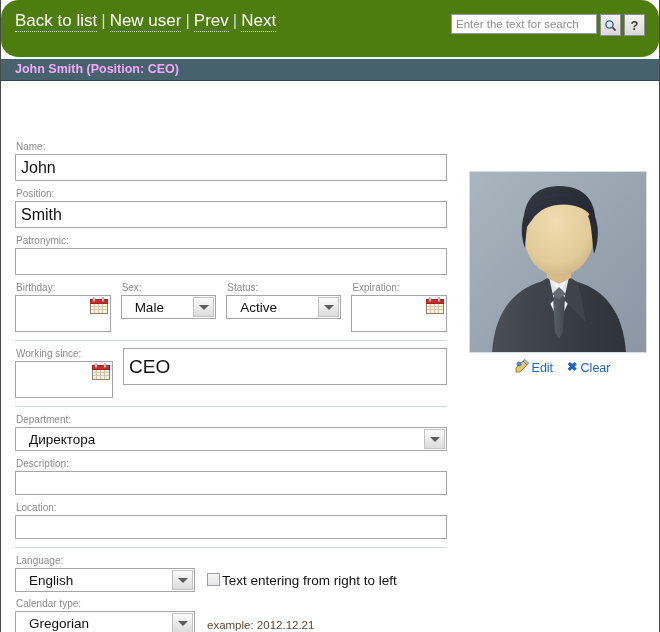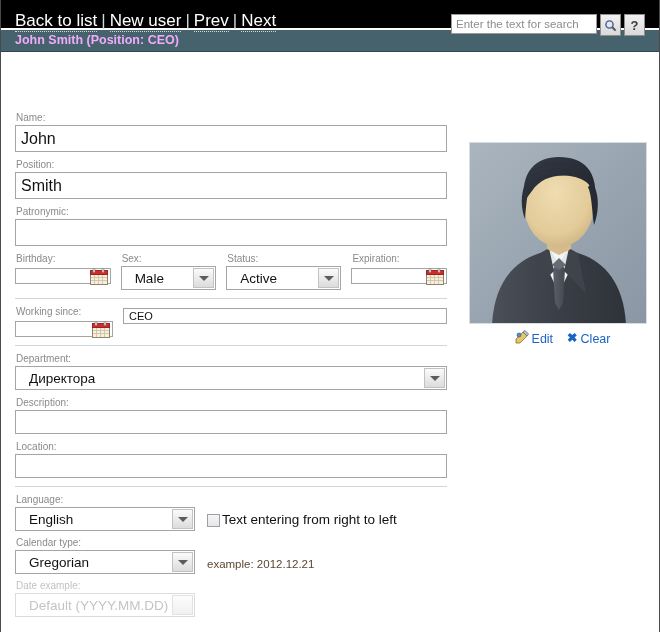--- a/index.html
+++ b/index.html
@@ -12,22 +12,23 @@
   }
   .page {
     position:relative; width:660px; height:632px;
     border-left:1px solid #4a4a4a;
     border-right:1px solid #4a4a4a;
     background:#fff;
   }
 
   
   .topbar {
-    position:relative; height:30px; background:#000000;
+    position:relative; height:59px; background:#4d7c0f;
     border-bottom:2px solid #ffffff;
+    border-radius:18px;
   }
   .nav {
     position:absolute; left:14px; top:11px;
     font-size:17px; color:#ffffff; white-space:nowrap;
   }
   .nav a {
     color:#ffffff; text-decoration:none;
     border-bottom:1px dotted #cfdadd;
     padding-bottom:1px;
   }
@@ -63,21 +64,21 @@
 
   .lbl { font-size:10px; color:#8a8a8a; margin:0 0 2px 1px; display:block; }
   .lbl.dis { color:#c2c2c2; }
 
   .txt {
     width:100%; height:27px;
     border:1px solid #a5a5a5; background:#fff;
     font-size:16px; font-family:"Liberation Sans", sans-serif;
     color:#111; padding:0 5px; outline:none;
   }
-  .txt.small { height:16px; font-size:11px; }
+  .txt.small { height:37px; font-size:19px; }
   .txt.empty { height:24px; }
 
   .fieldrow { margin-bottom:7px; }
 
   .hr { border-top:1px solid #cdd8dc; margin:8px 0 7px 0; }
 
   
   .datefield { position:relative; width:100%; }
   .datefield .txt { padding-right:24px; }
   .calbtn {
@@ -110,21 +111,21 @@
   .c-sex { width:98px; }
   .c-status { width:118px; }
   .c-expiration { width:98px; margin-right:0 !important; }
 
   .grid2 { display:flex; }
   .c-working { width:98px; margin-right:10px; }
   .c-position { flex:1; }
 
   .inline { display:flex; align-items:flex-start; }
   .inline .left { width:180px; margin-right:12px; }
-  .chkwrap { display:flex; align-items:flex-end; padding-top:3px; }
+  .chkwrap { display:flex; align-items:flex-start; padding-top:3px; }
   .chk {
     width:13px; height:13px; border:1px solid #9aa0a6;
     background:linear-gradient(#f6f6f6,#e6e6e6);
     margin-right:2px; flex:none; cursor:pointer;
   }
   .chklabel { font-size:13.5px; color:#111; }
   .example { font-size:11.5px; color:#5c4736; padding-top:6px; }
 
   
   .photopanel { position:absolute; left:468px; top:90px; width:187px; }

